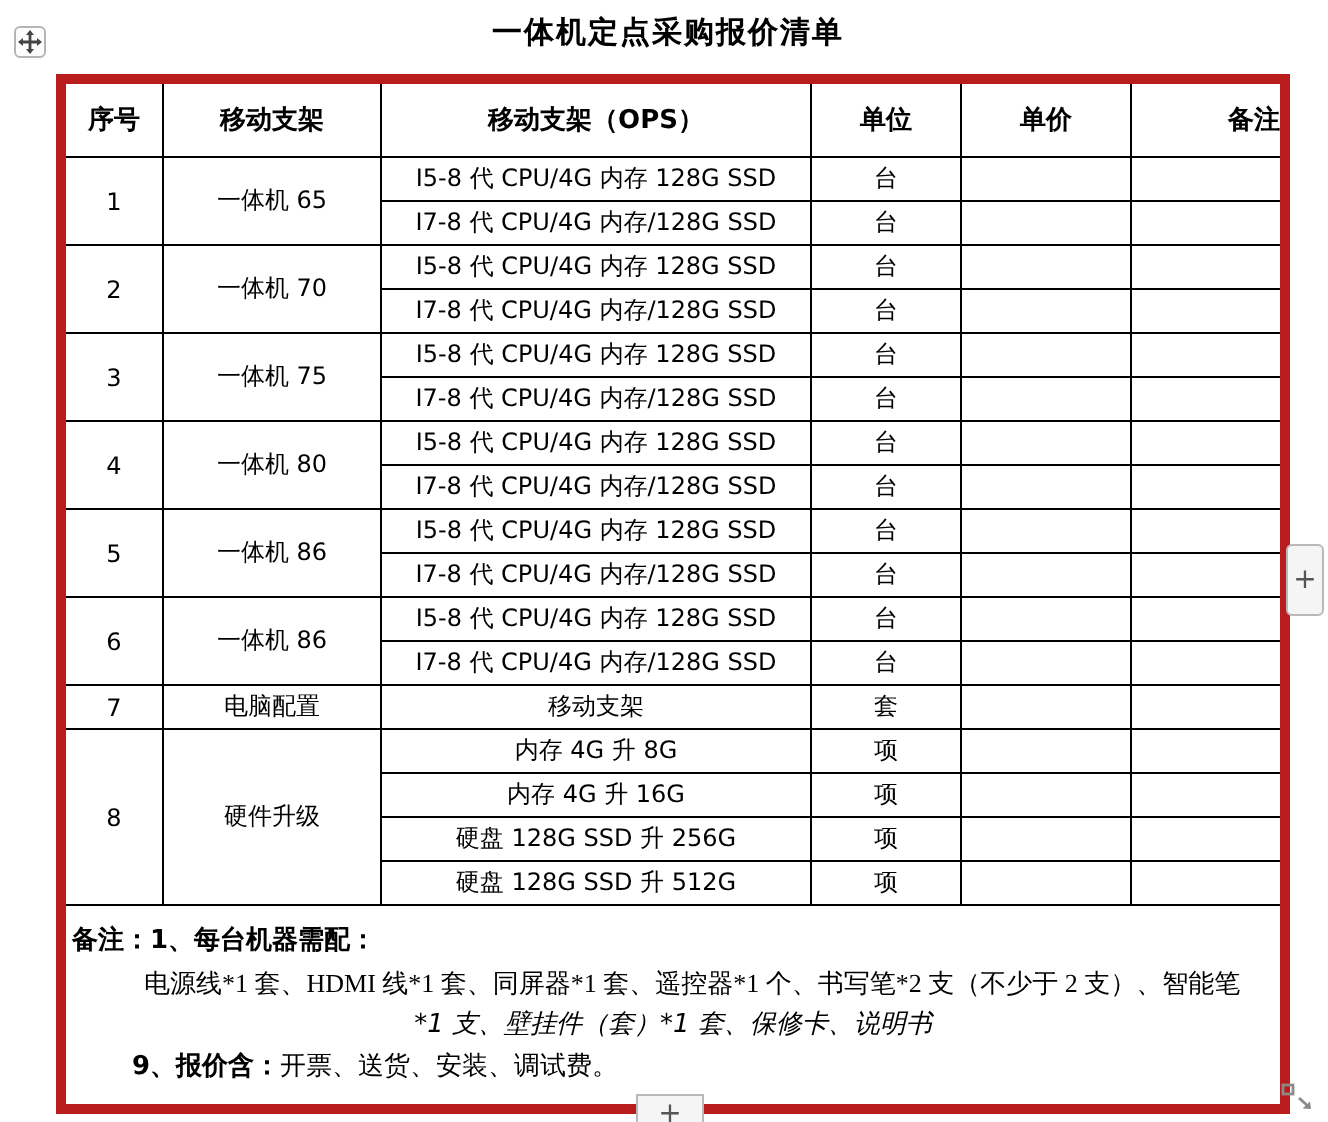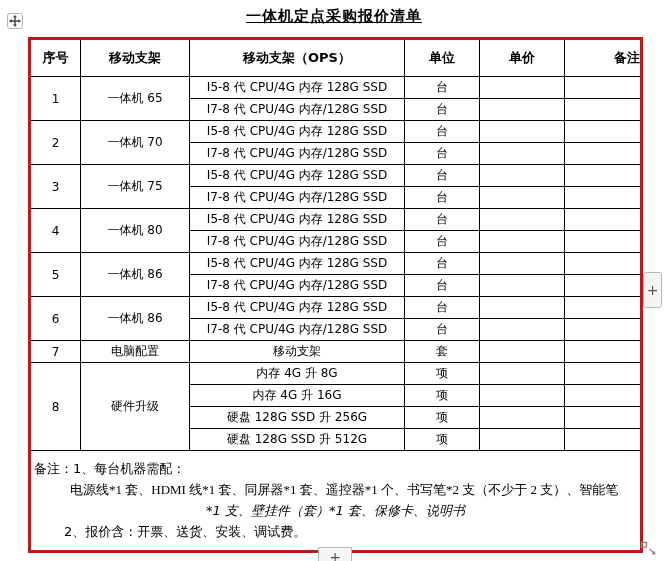--- a/index.html
+++ b/index.html
@@ -10,32 +10,31 @@
     overflow: hidden;
     font-family: "DejaVu Sans", sans-serif;
     color: #000;
   }
 
   
   .title-row {
     position: absolute; left: 28px; top: 7px; width: 612px;
     display: flex; justify-content: center; align-items: baseline; gap: 24px;
     white-space: nowrap;
-    text-decoration: underline;
   }
   .title-main { font-size: 15px; font-weight: bold; letter-spacing: 1px; }
   .title-sub  { font-size: 13px; font-weight: normal; }
 
   
   table.quote {
     position: absolute; left: 28px; top: 37px;
     width: 612px;
     border-collapse: collapse;
     table-layout: fixed;
-    border: 3px solid #b91c1c;
+    border: 5px solid #b91c1c;
   }
   .quote th, .quote td {
     border: 1px solid #000;
     text-align: center;
     vertical-align: middle;
     padding: 0;
     overflow: hidden;
     white-space: nowrap;
   }
   .quote th { font-size: 13px; font-weight: bold; height: 36px; }
@@ -49,21 +48,21 @@
     text-align: left;
     vertical-align: top;
     padding: 7px 3px 0 3px;
     font-size: 13px;
     line-height: 21px;
     white-space: normal;
   }
   .notes-cell .l2 { padding-left: 36px; font-family: Liberation Serif, serif; }
   .notes-cell .l3 { text-align: center; font-style: italic; }
   .notes-cell .l4 { padding-left: 30px; }
-  .b { font-weight: normal; }
+  .b { font-weight: bold; }
 
   
   .move-handle {
     position: absolute; left: 7px; top: 13px;
     width: 16px; height: 16px;
     background: #fdfdfd;
     border: 1px solid #b5b5b5;
     border-radius: 3px;
     display: flex; align-items: center; justify-content: center;
     box-sizing: border-box;
@@ -232,21 +231,21 @@
     <td>项</td>
     <td></td>
     <td></td>
   </tr>
 
   <tr>
     <td colspan="6" class="notes-cell">
       <div class="l1 b">备注：1、每台机器需配：</div>
       <div class="l2">电源线*1 套、HDMI 线*1 套、同屏器*1 套、遥控器*1 个、书写笔*2 支（不少于 2 支）、智能笔</div>
       <div class="l3">*1 支、壁挂件（套）*1 套、保修卡、说明书</div>
-      <div class="l4"><span class="b">2、报价含：</span><span>开票、送货、安装、调试费。</span></div>
+      <div class="l4"><span class="b">9、报价含：</span><span>开票、送货、安装、调试费。</span></div>
     </td>
   </tr>
   </tbody>
 </table>
 
 <div class="move-handle">
   <span style="display:flex">
     <svg width="12" height="12" viewBox="0 0 12 12">
       <path d="M6 0 L8 2.5 H6.7 V5.3 H9.5 V4 L12 6 L9.5 8 V6.7 H6.7 V9.5 H8 L6 12 L4 9.5 H5.3 V6.7 H2.5 V8 L0 6 L2.5 4 V5.3 H5.3 V2.5 H4 Z" fill="#444"></path>
     </svg>

